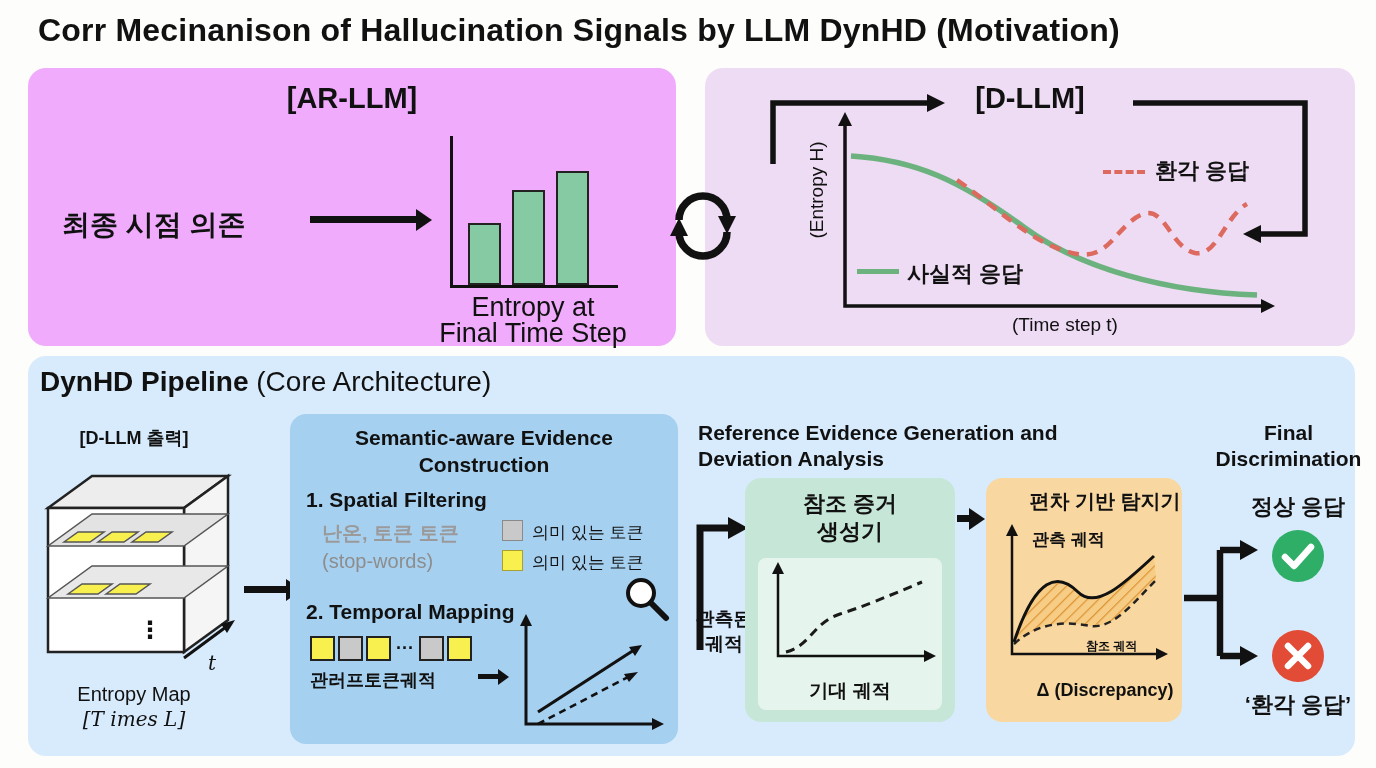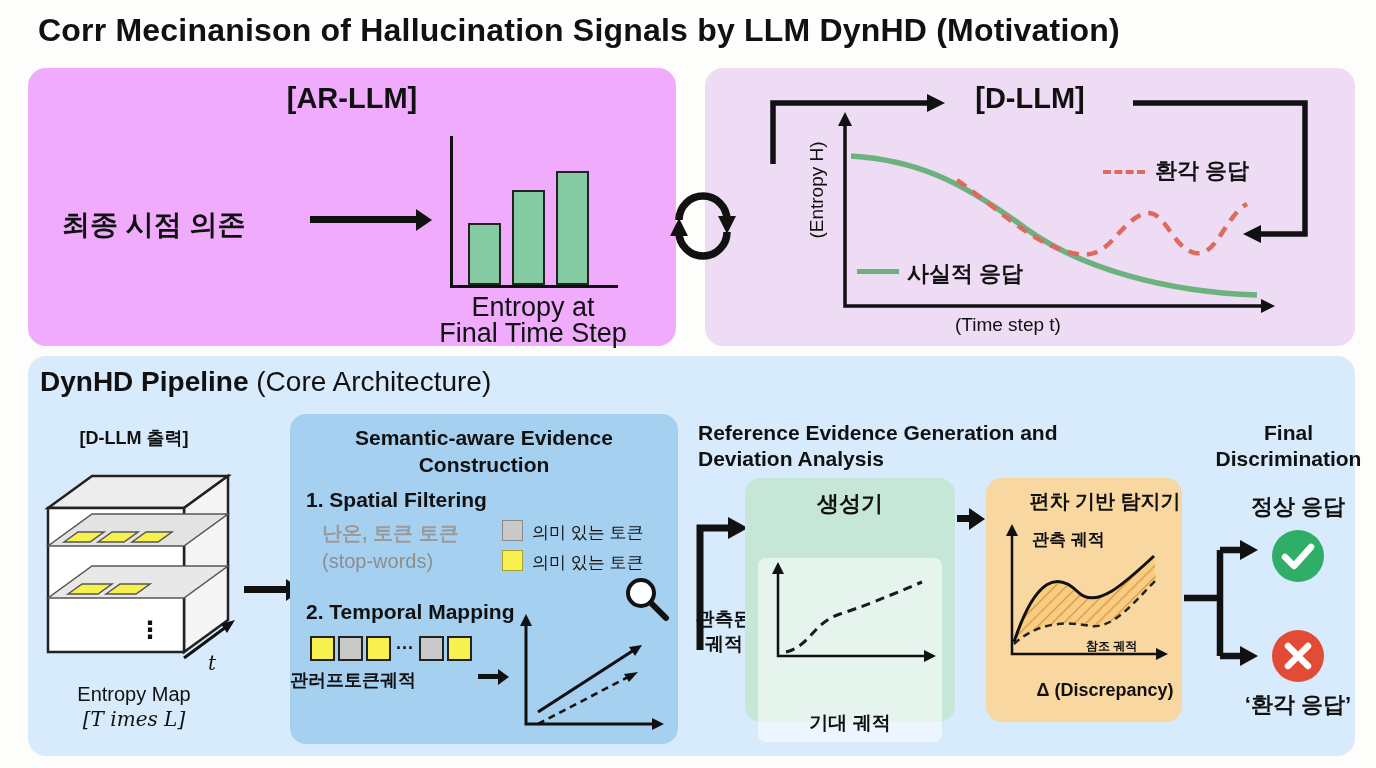--- a/index.html
+++ b/index.html
@@ -32,21 +32,21 @@
   .ar-caption{position:absolute;left:360px;top:226px;width:290px;text-align:center;font-size:27px;line-height:26px;}
 
   .cycle{position:absolute;left:670px;top:186px;width:66px;height:80px;z-index:5;}
 
   .dllm-svg{position:absolute;left:0;top:0;width:650px;height:278px;}
   .halluc-swatch{position:absolute;left:398px;top:102px;width:42px;border-top:4px dashed #dd6a5e;}
   .halluc-label{position:absolute;left:450px;top:88px;font-size:22px;font-weight:700;}
   .fact-swatch{position:absolute;left:152px;top:201px;width:42px;height:5px;background:#6cb27e;}
   .fact-label{position:absolute;left:202px;top:191px;font-size:22px;font-weight:700;}
   .dllm-ylabel{position:absolute;left:42px;top:111px;width:140px;text-align:center;font-size:19px;transform:rotate(-90deg);}
-  .dllm-xlabel{position:absolute;left:250px;top:246px;width:220px;font-size:19px;}
+  .dllm-xlabel{position:absolute;left:250px;top:246px;width:220px;text-align:center;font-size:19px;}
 
   .pipe-title{position:absolute;left:12px;top:10px;font-size:28px;}
   .pipe-title .b{font-weight:700;}
   .dllm-out-label{position:absolute;left:10px;top:70px;width:192px;text-align:center;font-size:18px;font-weight:700;}
   .cube-svg{position:absolute;left:10px;top:106px;width:200px;height:212px;}
   .cube-caption{position:absolute;left:10px;top:326px;width:192px;text-align:center;font-size:20px;line-height:25px;}
   .math{font-family:"DejaVu Serif",serif;font-style:italic;}
   .cube-arrow{left:216px;top:230px;width:42px;}
 
   .semantic-box{position:absolute;left:262px;top:58px;width:388px;height:330px;background:#a6d0f0;border-radius:16px;}
@@ -58,34 +58,34 @@
   .sq-gray{left:212px;top:106px;background:#c9c9c9;}
   .sq-yellow{left:212px;top:136px;background:#f8f04e;border-color:#a8a030;}
   .leg1{position:absolute;left:242px;top:107px;font-size:17px;}
   .leg2{position:absolute;left:242px;top:137px;font-size:17px;}
   .sem-step2{position:absolute;left:16px;top:186px;font-size:21px;font-weight:700;}
   .token-strip{position:absolute;left:20px;top:222px;display:flex;align-items:center;gap:3px;}
   .tok{width:25px;height:25px;border:2px solid #222;box-sizing:border-box;}
   .tok.y{background:#f8f04e;}
   .tok.g{background:#c9c9c9;}
   .tok-ellipsis{font-size:18px;font-weight:700;padding:0 2px;}
-  .tok-label{position:absolute;left:0;top:254px;font-size:18px;font-weight:700;}
+  .tok-label{position:absolute;left:20px;top:254px;font-size:18px;font-weight:700;}
   .tok-arrow{left:188px;top:260px;width:20px;}
   .mini-chart{position:absolute;left:220px;top:196px;width:156px;height:128px;}
   .magnifier{position:absolute;left:332px;top:160px;width:48px;height:48px;}
 
   .elbow{position:absolute;left:658px;top:158px;width:76px;height:140px;}
   .observed-label{position:absolute;left:652px;top:250px;width:88px;text-align:center;font-size:19px;font-weight:700;line-height:25px;}
 
   .ref-header{position:absolute;left:670px;top:64px;width:470px;text-align:left;font-size:21px;font-weight:700;line-height:26px;}
   .final-header{position:absolute;left:1168px;top:64px;width:185px;text-align:center;font-size:21px;font-weight:700;line-height:26px;}
 
   .ref-box{position:absolute;left:717px;top:122px;width:210px;height:244px;background:#c6e6d7;border-radius:16px;}
   .ref-title{position:absolute;top:12px;left:0;right:0;text-align:center;font-size:22px;font-weight:700;line-height:28px;}
-  .ref-chart{position:absolute;left:13px;top:80px;width:184px;height:184px;background:rgba(255,255,255,.55);border-radius:8px;}
+  .ref-chart{position:absolute;left:13px;top:80px;width:184px;height:152px;background:rgba(255,255,255,.55);border-radius:8px;}
   .ref-chart svg{position:absolute;left:0;top:2px;}
   .ref-chart-label{position:absolute;bottom:6px;left:0;right:0;text-align:center;font-size:19px;font-weight:700;}
 
   .go-arrow{left:929px;top:159px;width:12px;}
 
   .dev-box{position:absolute;left:958px;top:122px;width:196px;height:244px;background:#f9d7a0;border-radius:16px;}
   .dev-title{position:absolute;top:10px;left:0;right:0;text-align:center;font-size:20px;font-weight:700;padding-left:42px;}
   .dev-chart{position:absolute;left:10px;top:42px;width:176px;height:152px;}
   .dev-obs-label{position:absolute;left:46px;top:50px;font-size:17px;font-weight:700;}
   .dev-ref-label{position:absolute;left:100px;top:160px;font-size:12px;font-weight:700;}
@@ -239,20 +239,21 @@
       <div>Reference Evidence Generation and</div>
       <div>Deviation Analysis</div>
     </div>
     <div class="final-header">
       <div>Final</div>
       <div>Discrimination</div>
     </div>
 
     <div class="ref-box">
       <div class="ref-title">
+        <div>참조 증거</div>
         <div>생성기</div>
       </div>
       <div class="ref-chart">
         <svg viewBox="0 0 184 114" width="184" height="114">
           <path d="M20 8 V96 H172" fill="none" stroke="#111" stroke-width="2.5"></path>
           <polygon points="14,14 20,2 26,14" fill="#111"></polygon>
           <polygon points="166,90 178,96 166,102" fill="#111"></polygon>
           <path d="M28 92 C 52 86 56 62 82 54 C 104 47 126 38 164 22" fill="none" stroke="#1a1a1a" stroke-width="3" stroke-dasharray="9 6"></path>
         </svg>
         <div class="ref-chart-label">기대 궤적</div>

